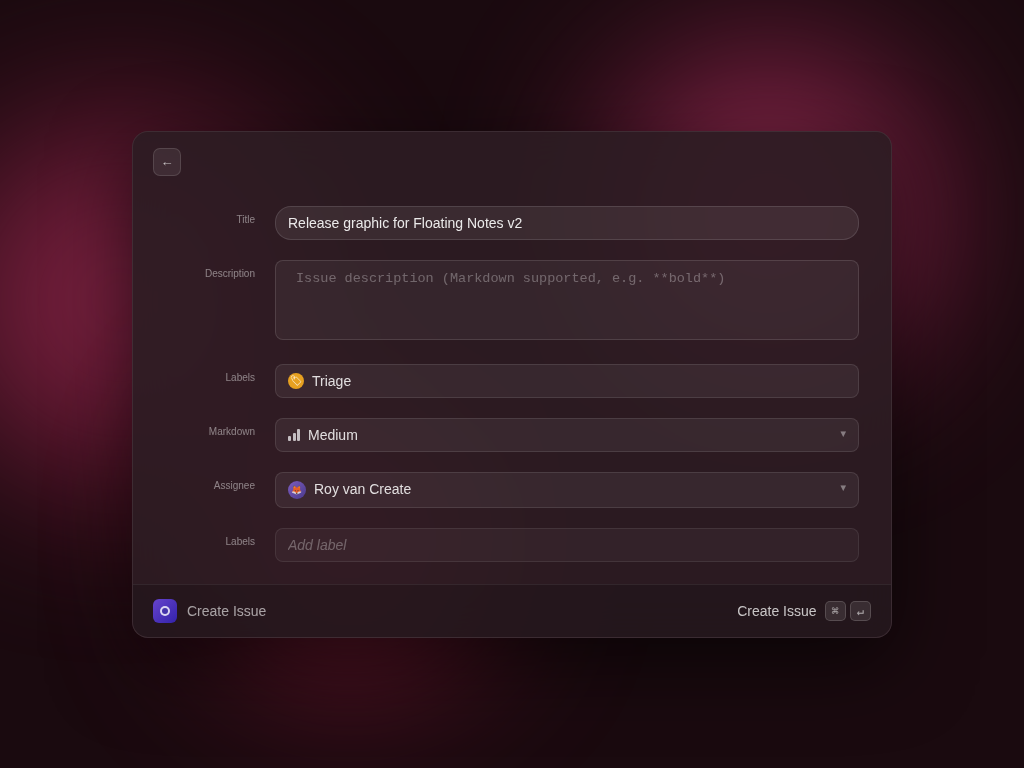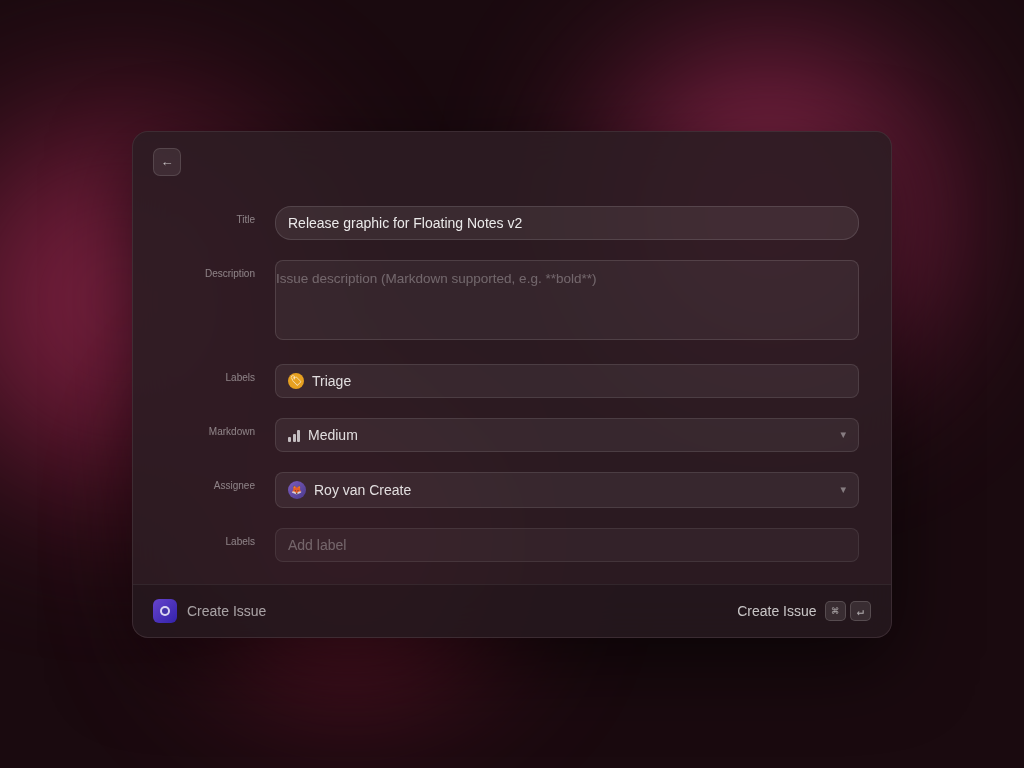--- a/index.html
+++ b/index.html
@@ -116,40 +116,40 @@
 
     
     .textarea-desc {
       width: 100%;
       height: 80px;
       background: rgba(255,255,255,0.05);
       border: 1px solid rgba(255,255,255,0.12);
       border-radius: 8px;
       color: rgba(255,255,255,0.5);
       font-size: 13.5px;
-      padding: 10px 0;
+      padding: 10px 20px;
       outline: none;
       resize: none;
-      font-family: Liberation Sans, sans-serif;
+      font-family: Liberation Mono, monospace;
     }
     .textarea-desc::placeholder {
       color: rgba(255,255,255,0.3);
     }
 
     
     .select-field {
       width: 100%;
       background: rgba(255,255,255,0.06);
       border: 1px solid rgba(255,255,255,0.1);
       border-radius: 8px;
       color: rgba(255,255,255,0.85);
       font-size: 14px;
       padding: 8px 12px;
       display: flex;
-      align-items: center;
+      align-items: flex-start;
       gap: 8px;
       cursor: pointer;
       position: relative;
     }
 
     .select-field .chevron {
       margin-left: auto;
       color: rgba(255,255,255,0.4);
       font-size: 11px;
     }
@@ -181,20 +181,21 @@
     .input-add-label {
       width: 100%;
       background: rgba(255,255,255,0.04);
       border: 1px solid rgba(255,255,255,0.08);
       border-radius: 8px;
       color: rgba(255,255,255,0.4);
       font-size: 14px;
       padding: 8px 12px;
       outline: none;
       font-family: inherit;
+      font-style: italic;
     }
     .input-add-label::placeholder {
       color: rgba(255,255,255,0.3);
     }
 
     
     .priority-icon {
       display: inline-flex;
       align-items: flex-end;
       gap: 1.5px;

